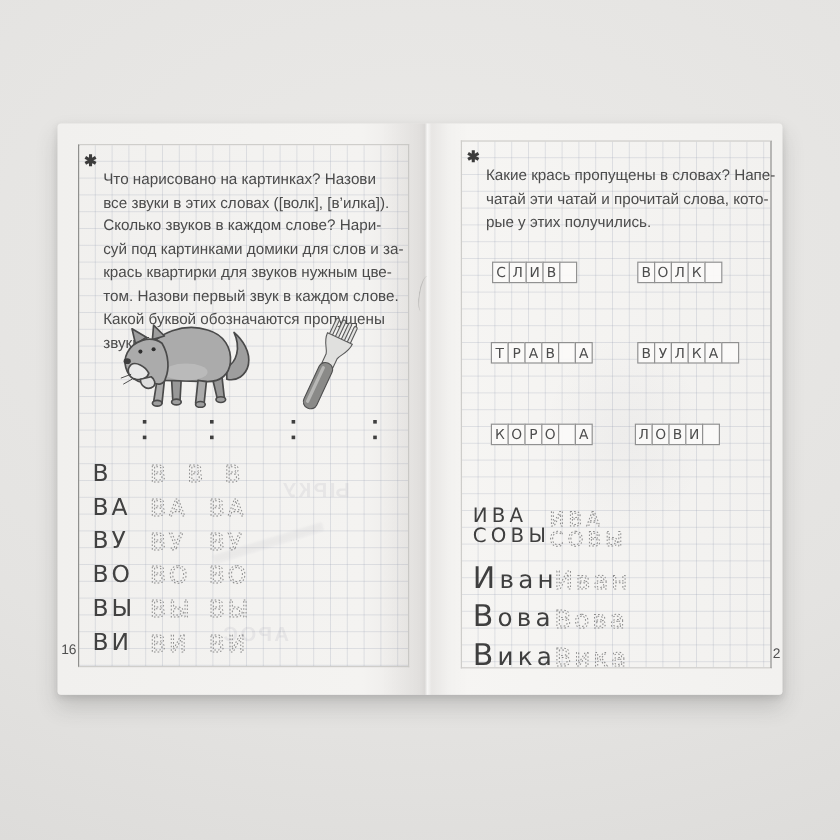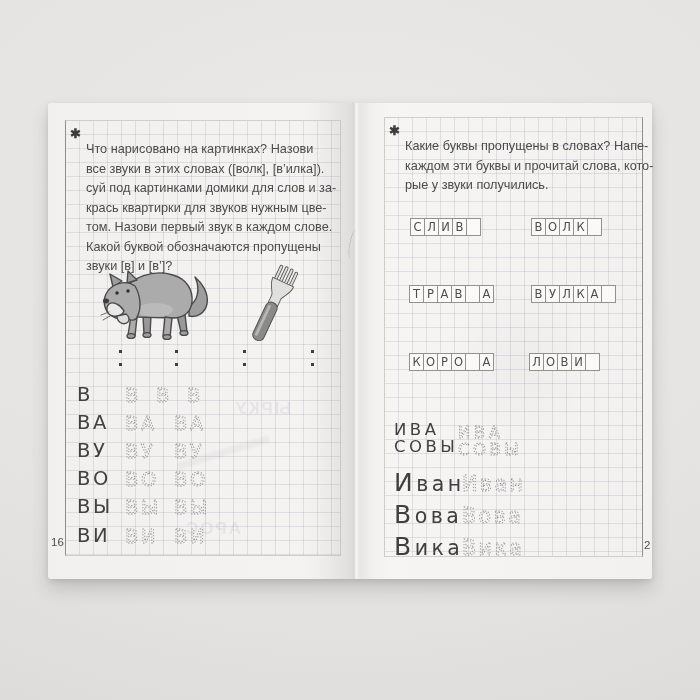--- a/index.html
+++ b/index.html
@@ -45,21 +45,21 @@
     stroke-width:.85;stroke-dasharray:1.3 1.7;}
   .dot-20{font-size:19.5px;letter-spacing:2.5px;}
   .dot-17{font-size:16.5px;letter-spacing:3.5px;}
   .dot-21{font-size:20.5px;letter-spacing:2.5px;}
   
   .bgroup{position:absolute;display:flex;}
   .cell{width:13px;height:16px;border:1px solid #919191;margin-right:-1px;
     background:rgba(251,250,248,.92);font-family:"DejaVu Sans",sans-serif;
     font-size:11.5px;line-height:16px;text-align:center;color:#4d4d4d;}
   
-  .trow{position:absolute;left:9px;display:flex;align-items:center;}
+  .trow{position:absolute;left:9px;display:flex;align-items:flex-start;}
   .tsolid{display:inline-block;font-family:"DejaVu Sans",sans-serif;color:#3f3f3f;
     letter-spacing:3.5px;line-height:26px;}
   .ts{font-size:16.5px;width:62px;}
   .tb{font-size:20.5px;width:66px;}
   .tb::first-letter{font-size:25px;}
   .tdsvg{overflow:visible;}
   
   .ghost{position:absolute;transform:scaleX(-1);color:rgba(60,60,85,.065);
     font-weight:bold;font-size:17px;letter-spacing:2px;filter:blur(.4px);}
   .ghost-line{position:absolute;left:110px;top:328px;width:95px;height:0;
@@ -71,20 +71,21 @@
 <body>
 
 <div class="photo">
   <div class="book">
 
     <div class="area area-left">
       <span class="star">✱</span>
       <div class="instr">
         <div class="iline">Что нарисовано на картинках? Назови</div>
         <div class="iline">все звуки в этих словах ([волк], [в’илка]).</div>
+        <div class="iline">Сколько звуков в каждом слове? Нари-</div>
         <div class="iline">суй под картинками домики для слов и за-</div>
         <div class="iline">крась квартирки для звуков нужным цве-</div>
         <div class="iline">том. Назови первый звук в каждом слове.</div>
         <div class="iline">Какой буквой обозначаются пропущены</div>
         <div class="iline">звуки [в] и [в’]?</div>
       </div>
 
       <div class="wolf-wrap">
         <svg width="118" height="82" viewBox="0 0 118 82">
           <g stroke="#4a4a4a" stroke-width="1.4" stroke-linejoin="round" stroke-linecap="round">
@@ -197,23 +198,23 @@
 
       <span class="ghost" style="left:168px;top:278px">ЫРКУ</span>
       <span class="ghost" style="left:118px;top:398px">АРОС</span>
       <span class="ghost-line"></span>
     </div>
     <span class="pgnum pg-16">16</span>
 
     <div class="area area-right">
       <span class="star">✱</span>
       <div class="instr">
-        <div class="iline">Какие буквы пропущены в словах? Напе-</div>
-        <div class="iline">каждом эти буквы и прочитай слова, кото-</div>
-        <div class="iline">рые у звуки получились.</div>
+        <div class="iline">Какие крась пропущены в словах? Напе-</div>
+        <div class="iline">чатай эти чатай и прочитай слова, кото-</div>
+        <div class="iline">рые у этих получились.</div>
       </div>
 
       <div class="ghost-blob"></div>
 
       <div class="bgroup" style="left:25px;top:100px">
         <span class="cell">С</span>
         <span class="cell">Л</span>
         <span class="cell">И</span>
         <span class="cell">В</span>
         <span class="cell"></span>

